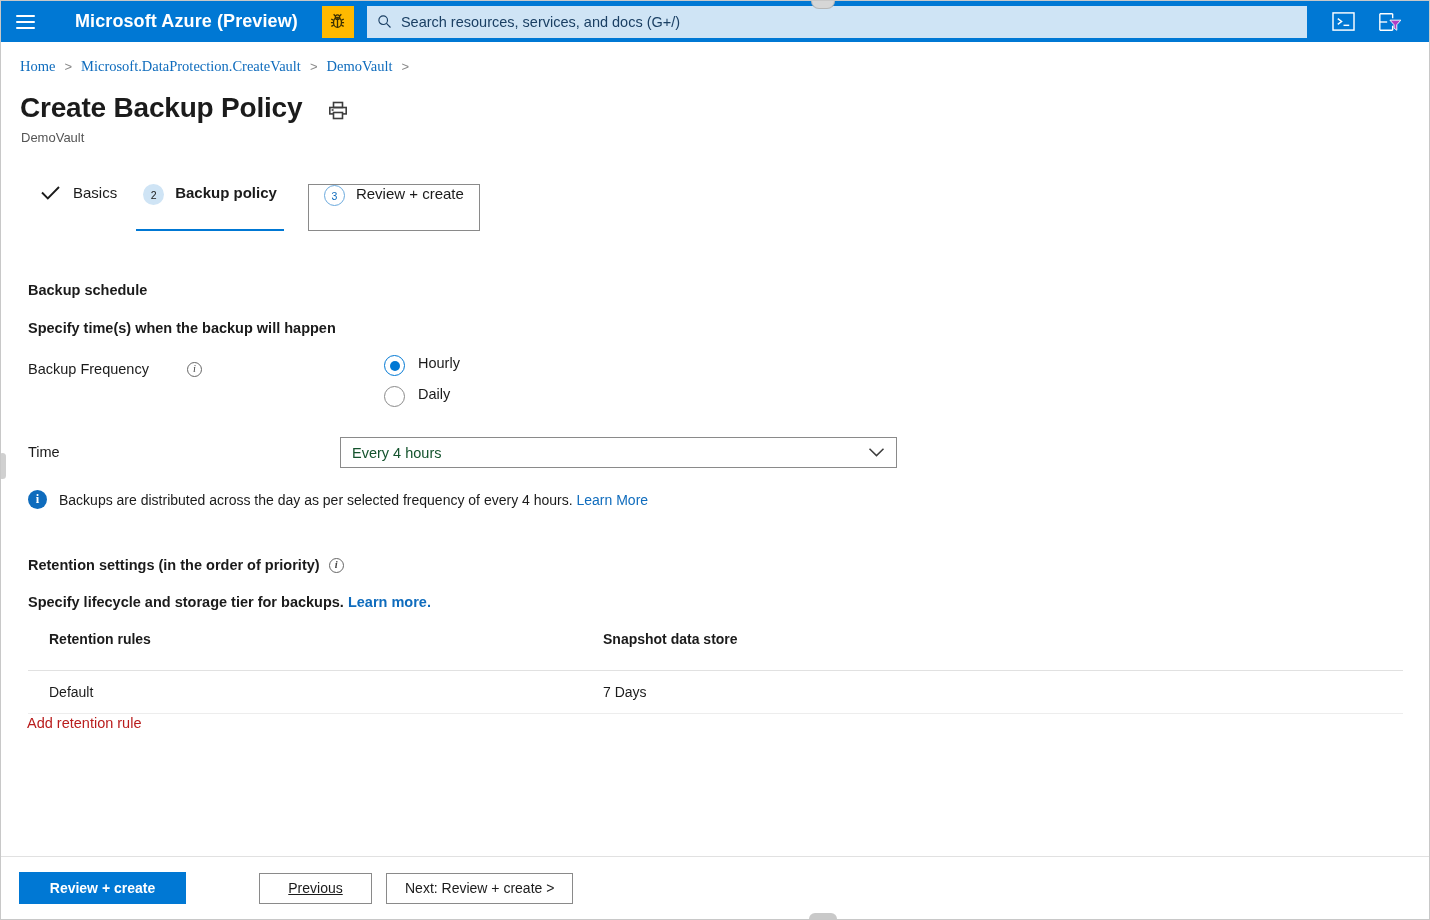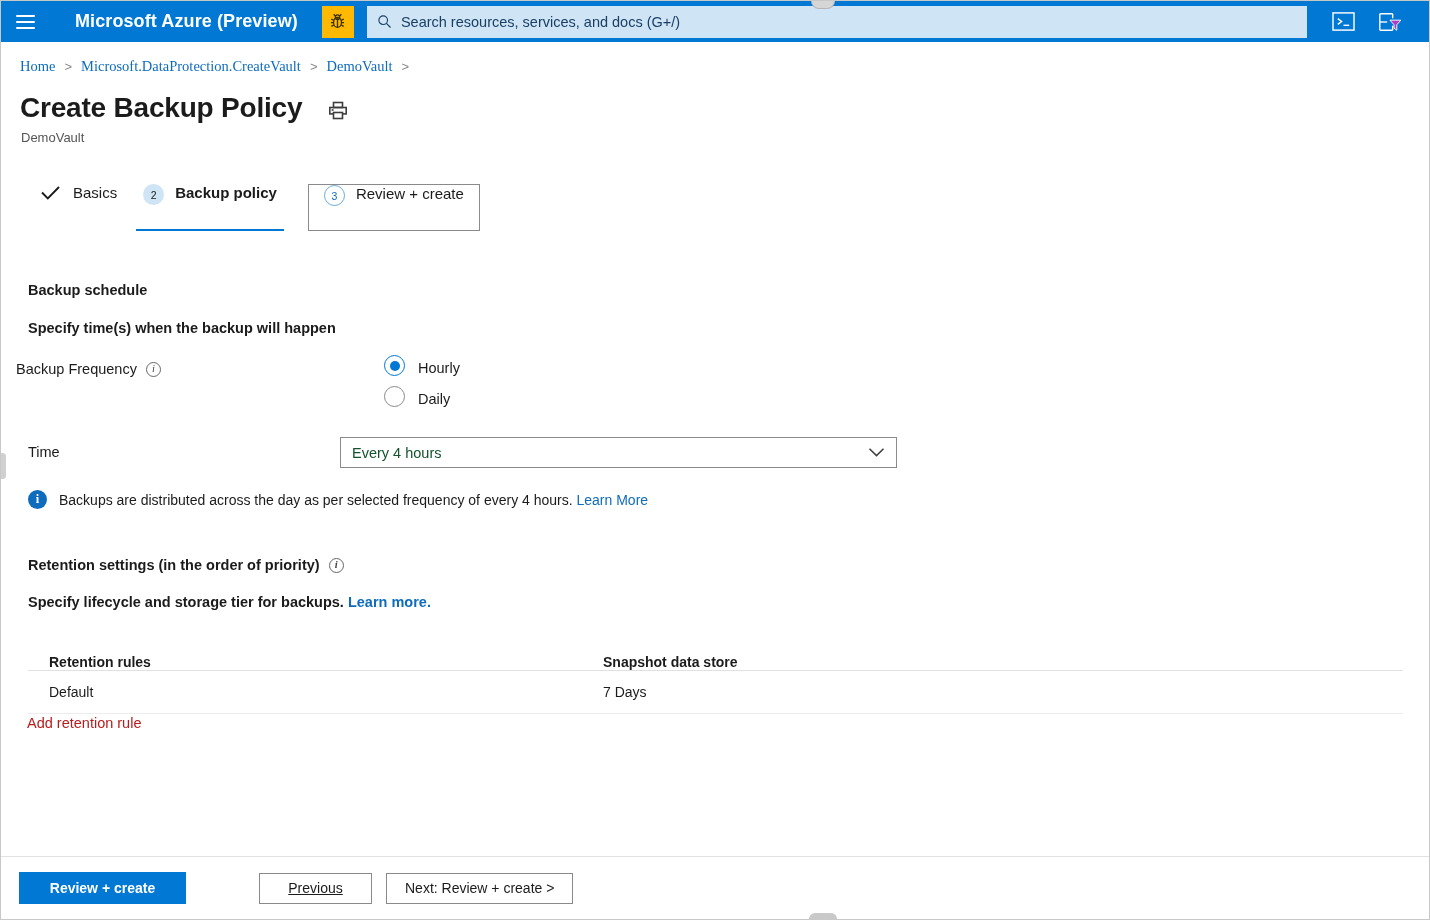--- a/index.html
+++ b/index.html
@@ -165,21 +165,21 @@
   .info-i {
     margin-left: 9px; width: 15px; height: 15px;
     border-radius: 50%; border: 1.2px solid #666;
     color: #444; font-size: 10.5px; font-style: italic;
     display: flex; align-items: center; justify-content: center;
     cursor: pointer; font-family: "Liberation Serif", serif;
     line-height: 1;
   }
   .radio-group { position: absolute; left: 339px; }
   .radio-row {
-    display: flex; align-items: flex-end;
+    display: flex; align-items: flex-start;
     margin-bottom: 10px; cursor: pointer; padding-left: 44px;
   }
   .radio {
     width: 21px; height: 21px; border-radius: 50%;
     border: 1.6px solid #8a8a8a; background: #fff;
     display: flex; align-items: center; justify-content: center;
     flex: none; margin-right: 13px;
   }
   .radio.sel { border-color: #0078d4; border-width: 1.8px; }
   .radio.sel::after {
@@ -209,21 +209,21 @@
     display: flex; align-items: center; justify-content: center;
     flex: none; margin-right: 12px;
     font-family: "Liberation Serif", serif;
   }
   .infomsg .txt { font-size: 14px; color: #1b1b1b; }
   .lnk { color: #0f6cbd; cursor: pointer; }
 
   
   .tbl { position: absolute; left: 27px; top: 630px; width: 1375px; }
   .tbl-head {
-    display: flex; align-items: flex-end;
+    display: flex; align-items: flex-start;
     height: 40px; border-bottom: 1px solid #e1e1e1;
     font-size: 14px; font-weight: bold; color: #1b1b1b;
   }
   .tbl-row {
     display: flex; align-items: center;
     height: 43px; border-bottom: 1px solid #ededed;
     font-size: 14px; color: #1b1b1b;
   }
   .c1 { width: 575px; padding-left: 21px; }
   .c2 { width: 580px; }
@@ -365,21 +365,21 @@
       <span class="label">Review + create</span>
     </div>
   </div>
 
   <div class="body">
 
     <div class="sec-head" style="top:281px; left:27px;">Backup schedule</div>
 
     <div class="sec-sub" style="top:319px; left:27px;">Specify time(s) when the backup will happen</div>
 
-    <div class="fld-label" style="top:360px; left:15px;">
+    <div class="fld-label" style="top:360px; left:27px;gap:29px;">
       <span>Backup Frequency</span>
       <span class="info-i">i</span>
     </div>
 
     <div class="radio-group" style="top:354px;">
       <div class="radio-row">
         <span class="radio sel"></span>
         <span class="radio-label">Hourly</span>
       </div>
       <div class="radio-row">

